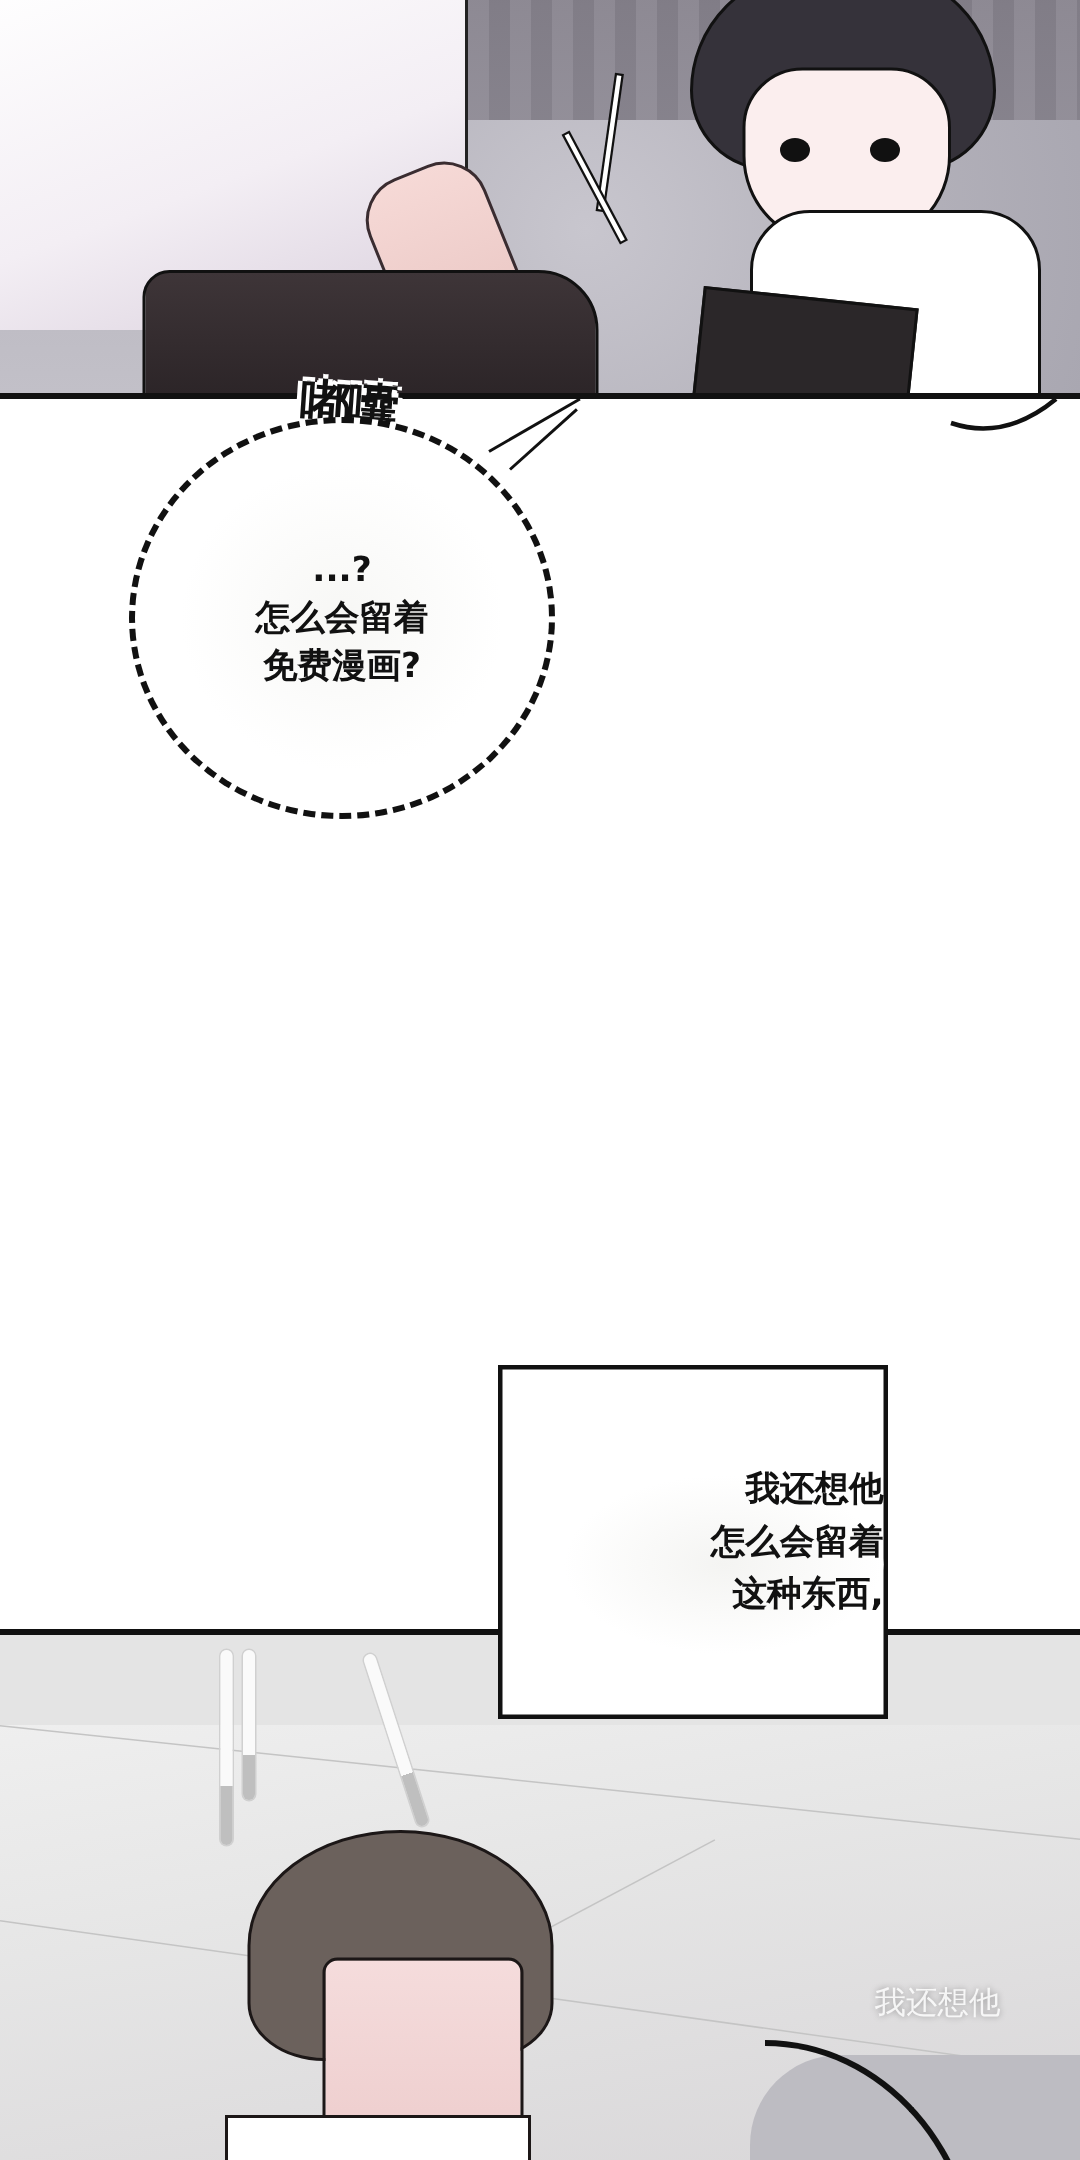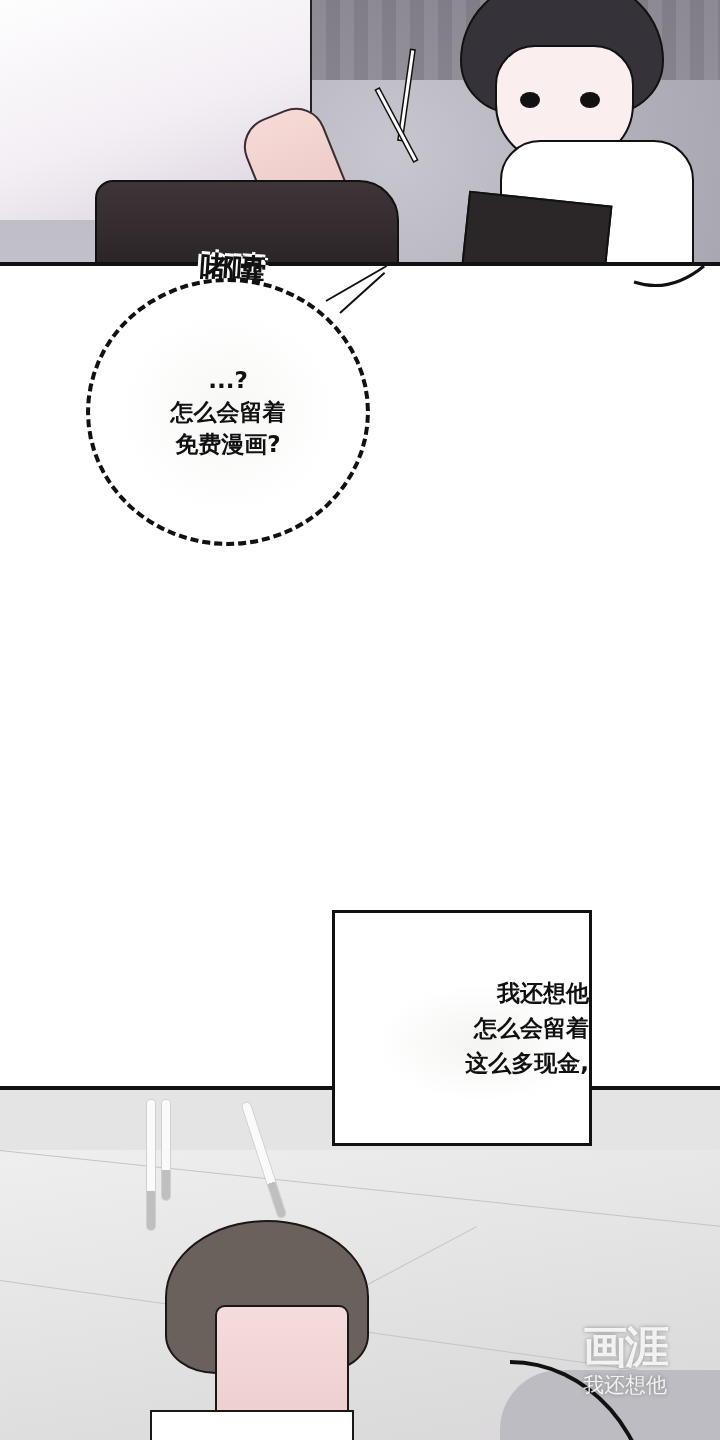--- a/index.html
+++ b/index.html
@@ -160,33 +160,32 @@
 <div class="thought-bubble">
   <div class="bubble-text">...?</div>
   <div class="bubble-text">怎么会留着</div>
   <div class="bubble-text">免费漫画?</div>
 </div>
 
 <div class="caption-box">
   <div class="caption-glow"></div>
   <div class="caption-text">我还想他</div>
   <div class="caption-text">怎么会留着</div>
-  <div class="caption-text">这么多现金,</div>
+  <div class="caption-text">这种东西,</div>
 </div>
 
 <div id="panel-bottom" class="panel">
   <div class="wall-back"></div>
   <div class="floor-line" style="left:0;top:60px;width:760px;transform:rotate(6deg)"></div>
   <div class="floor-line" style="left:0;top:190px;width:760px;transform:rotate(8deg)"></div>
   <div class="floor-line" style="left:300px;top:230px;width:200px;transform:rotate(-28deg)"></div>
   <div class="chair-leg" style="left:147px;top:10px;height:130px"></div>
   <div class="chair-leg" style="left:162px;top:10px;height:100px"></div>
   <div class="chair-leg" style="left:260px;top:10px;height:120px;transform:rotate(-18deg)"></div>
   <div class="couch"></div>
   <div class="man-hair"></div>
   <div class="man-face"></div>
   <div class="man-shirt"></div>
   <div class="curve-line"></div>
   <div class="watermark">
-    <div class="wm-main">画涯</div>
     <div class="wm-sub">我还想他</div>
   </div>
 </div>
 
 </body></html>

